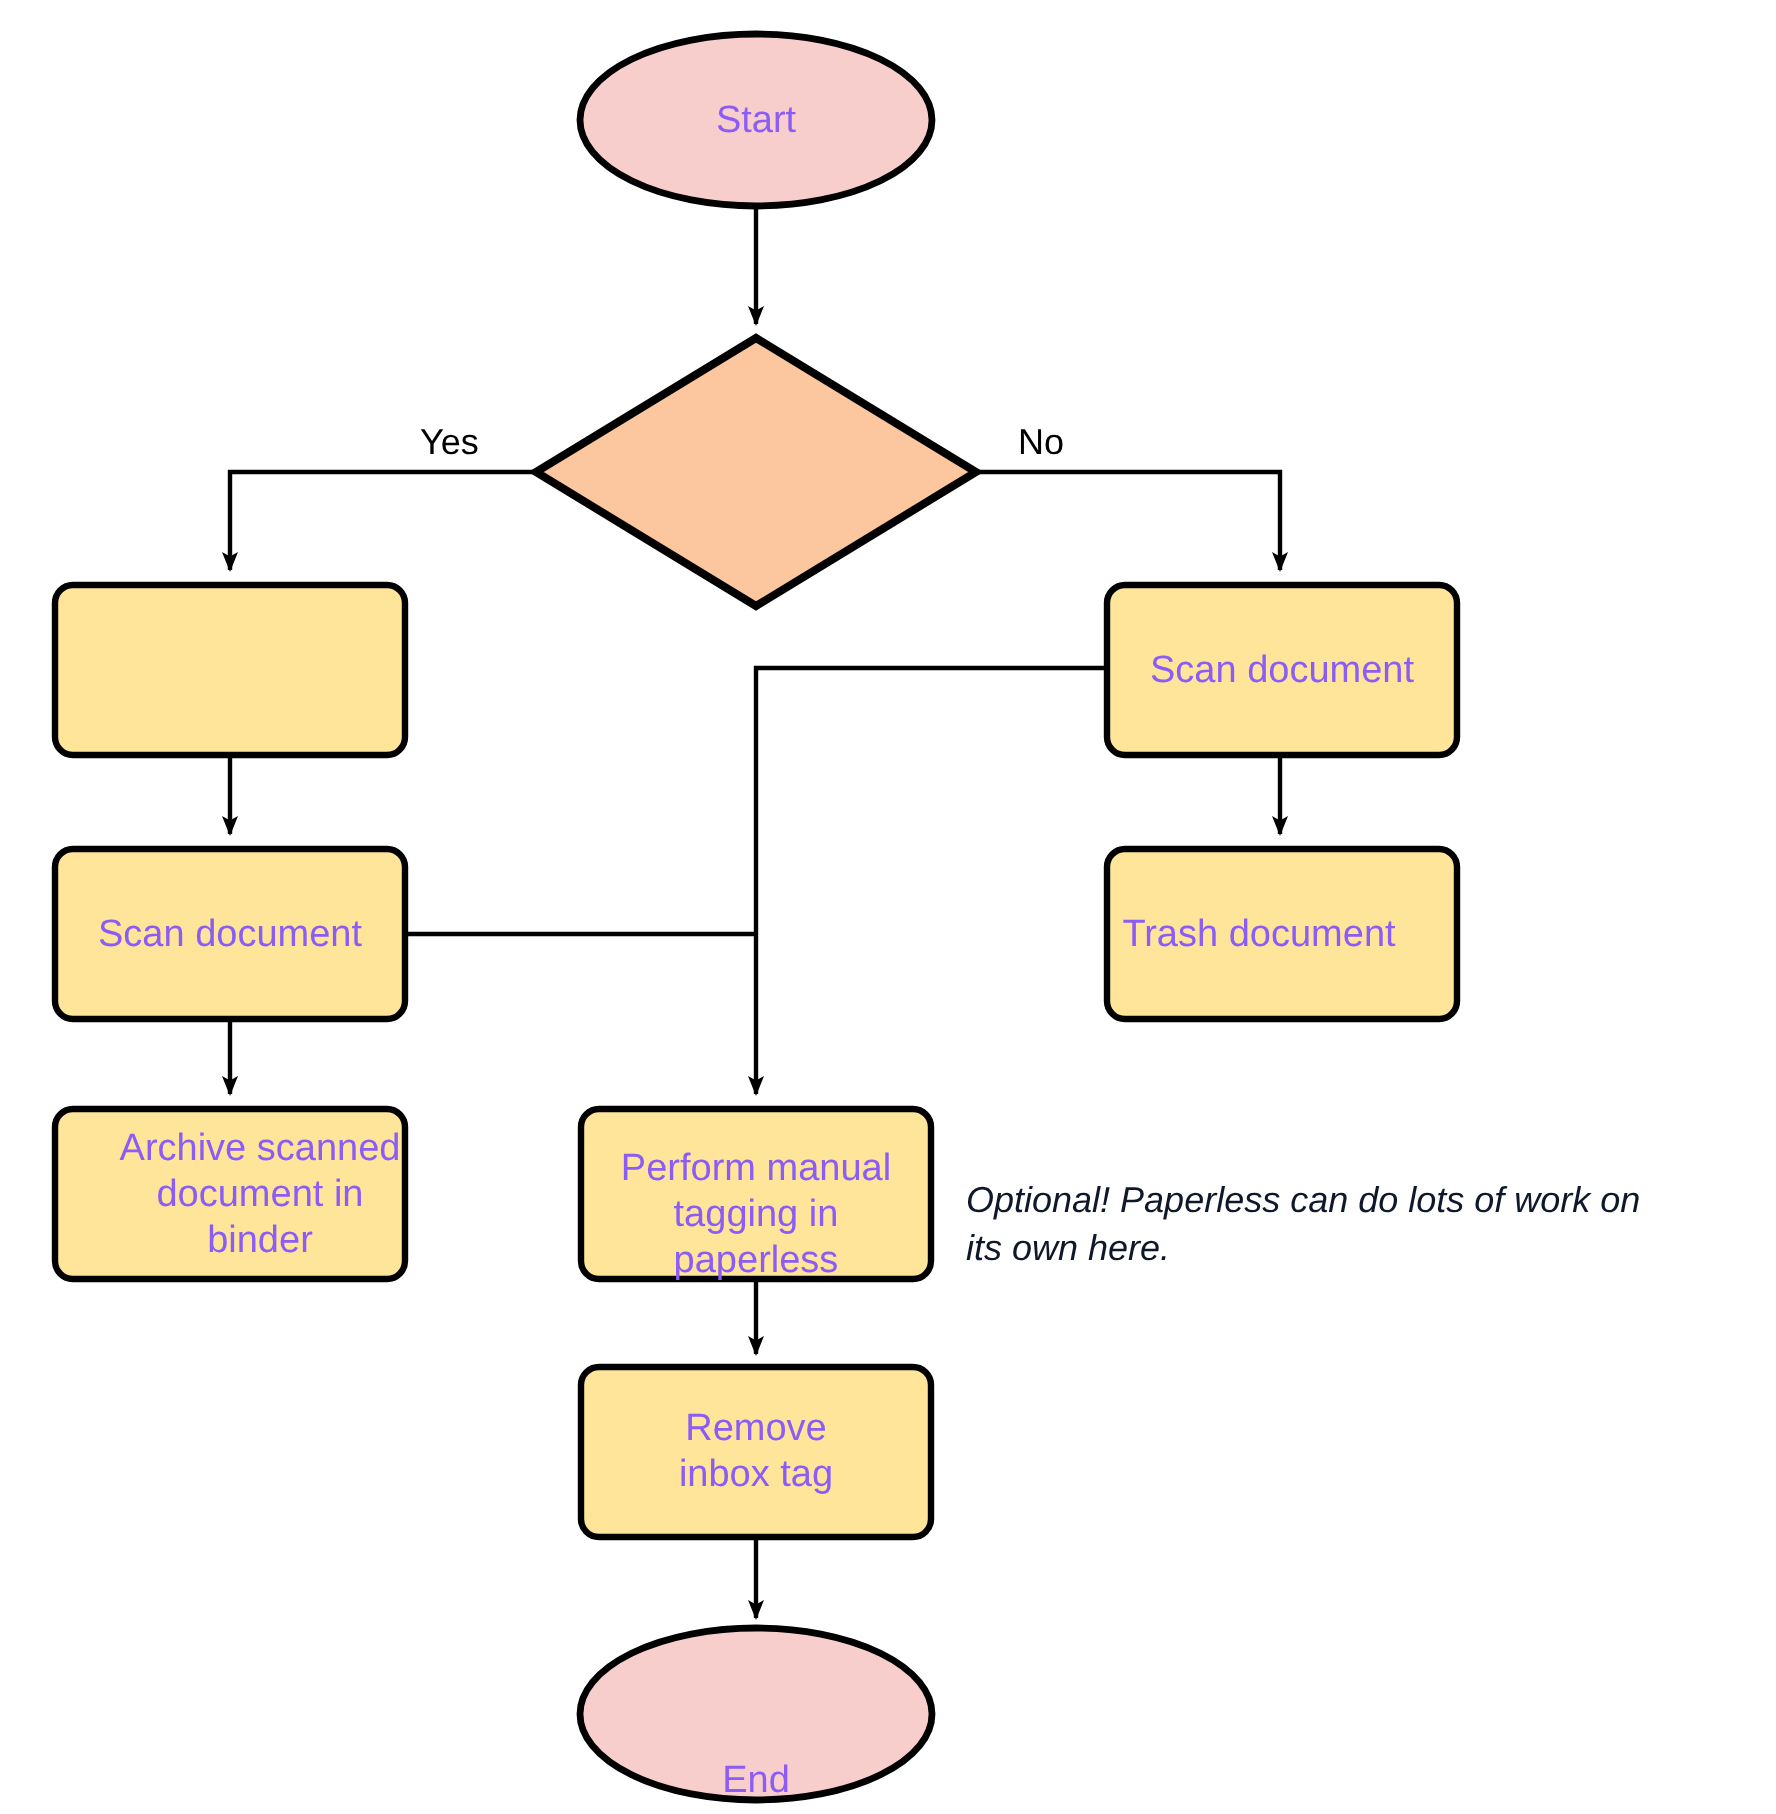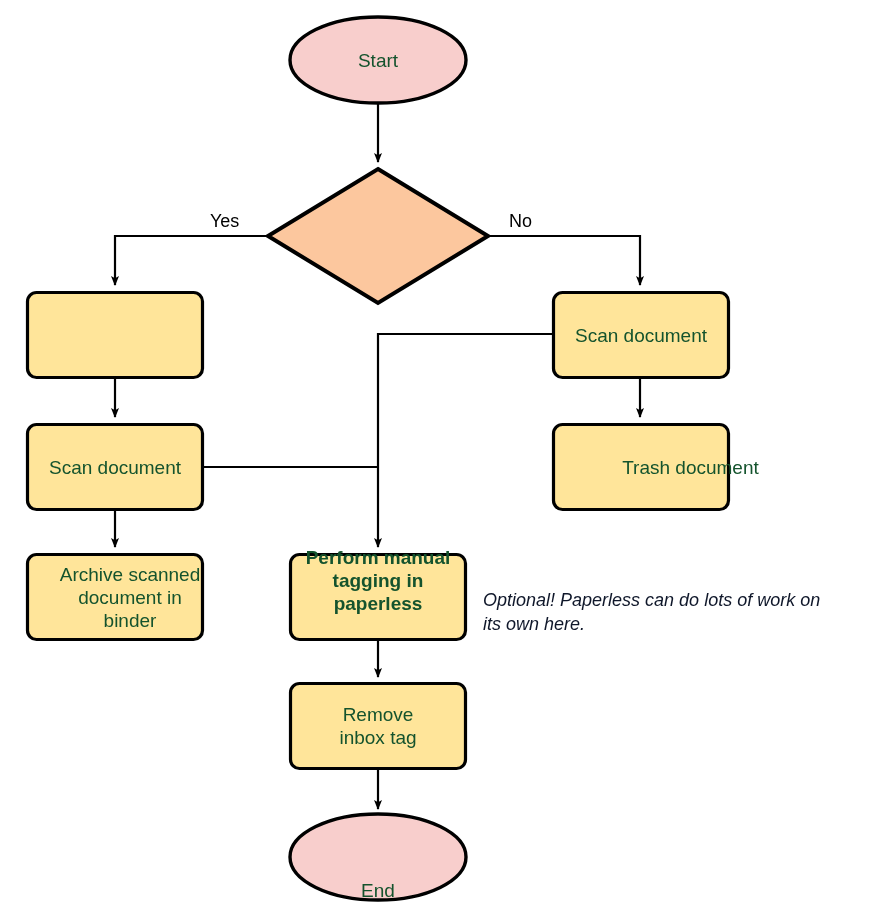--- a/index.html
+++ b/index.html
@@ -27,21 +27,21 @@
   }
   .node-label {
     position: absolute;
     display: flex;
     align-items: center;
     justify-content: center;
     text-align: center;
     font-family: "Liberation Sans", sans-serif;
     font-size: 19px;
     line-height: 23px;
-    color: #14532d;
+    color: #8b5cf6;
     white-space: pre-line;
     pointer-events: none;
   }
   .edge-label {
     position: absolute;
     font-family: "Liberation Sans", sans-serif;
     font-size: 18px;
     color: #000000;
     white-space: nowrap;
   }
@@ -109,23 +109,23 @@
 
 
   <div class="node-label" style="left:26px; top:423px; width:178px; height:88px;">Scan document</div>
 
   <div class="node-label" style="left:26px; top:553px; width:208px; height:88px;">Archive scanned
 document in
 binder</div>
 
   <div class="node-label" style="left:552px; top:291px; width:178px; height:88px;">Scan document</div>
 
-  <div class="node-label" style="left:584px; top:423px; width:155px; height:88px;padding-left:29px;">Trash document</div>
+  <div class="node-label" style="left:552px; top:423px; width:155px; height:88px;">Trash document</div>
 
-  <div class="node-label" style="left:289px; top:530px; width:178px; height:100px;font-weight:bold;">Perform manual
+  <div class="node-label" style="left:289px; top:557px; width:178px; height:100px;">Perform manual
 tagging in
 paperless</div>
 
   <div class="node-label" style="left:289px; top:682px; width:178px; height:88px;">Remove
 inbox tag</div>
 
   <div class="node-label" style="left:289px; top:846px; width:178px; height:88px;">End</div>
 
   <div class="edge-label" style="left:210px; top:211px;">Yes</div>
 

